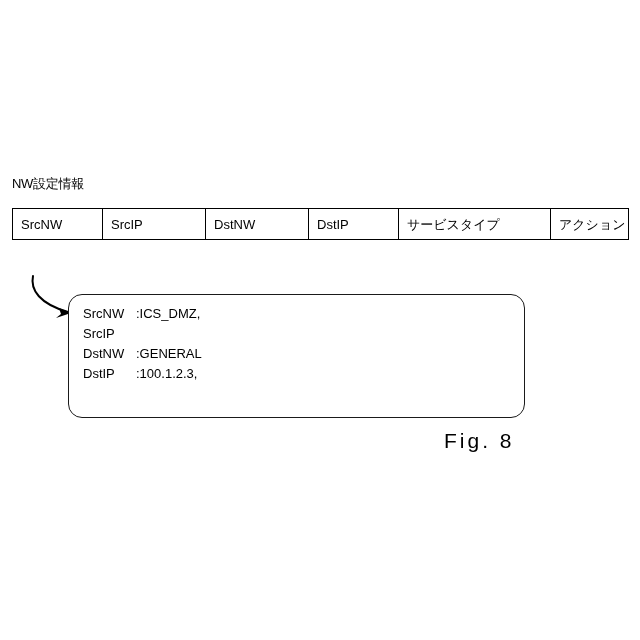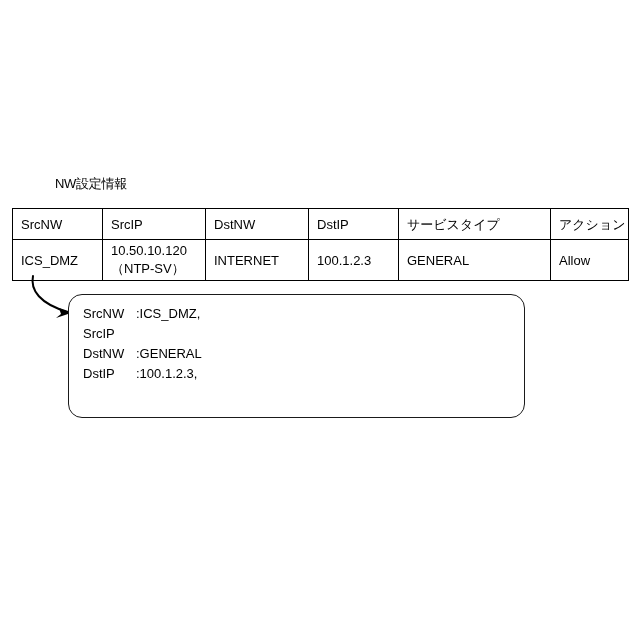--- a/index.html
+++ b/index.html
@@ -27,21 +27,20 @@
 
   
   .table-caption {
     position: absolute;
     left: 12px;
     top: 176px;
     font-size: 13px;
     line-height: 16px;
     letter-spacing: -0.3px;
     white-space: nowrap;
-    margin-left: 43px;
   }
 
   
   .nw-table {
     position: absolute;
     left: 12px;
     top: 208px;
     width: 616px;
     border-collapse: collapse;
     table-layout: fixed;
@@ -147,31 +146,20 @@
     </colgroup>
     <tbody>
       <tr class="header-row">
         <td>SrcNW</td>
         <td>SrcIP</td>
         <td>DstNW</td>
         <td>DstIP</td>
         <td>サービスタイプ</td>
         <td>アクション</td>
       </tr>
-      <tr class="body-row">
-        <td>ICS_DMZ</td>
-        <td class="cell-multiline">
-          <span class="line">10.50.10.120</span>
-          <span class="line">（NTP-SV）</span>
-        </td>
-        <td>INTERNET</td>
-        <td>100.1.2.3</td>
-        <td>GENERAL</td>
-        <td>Allow</td>
-      </tr>
     </tbody>
   </table>
 
   <svg class="arrow-svg" viewBox="0 0 60 52">
     <path d="M 11 4 C 8 18, 18 32, 46 40" fill="none" stroke="#000000" stroke-width="2" stroke-linecap="round"></path>
     <path d="M 49 41 L 37 36 L 39 42 L 34 46 Z" fill="#000000"></path>
   </svg>
 
   <div class="callout-box">
     <div class="callout-list">
@@ -186,14 +174,15 @@
         <span class="callout-key">DstNW</span>
         <span class="callout-val">:GENERAL</span>
       </div>
       <div class="callout-row">
         <span class="callout-key">DstIP</span>
         <span class="callout-val">:100.1.2.3,</span>
       </div>
     </div>
   </div>
 
+  <div class="fig-label">Fig. 8</div>
 
 </div>
 
 </body></html>

